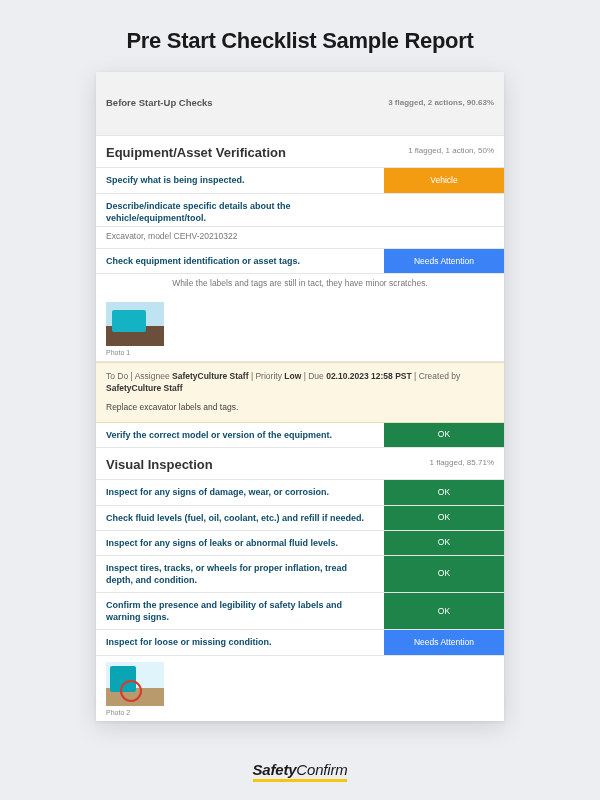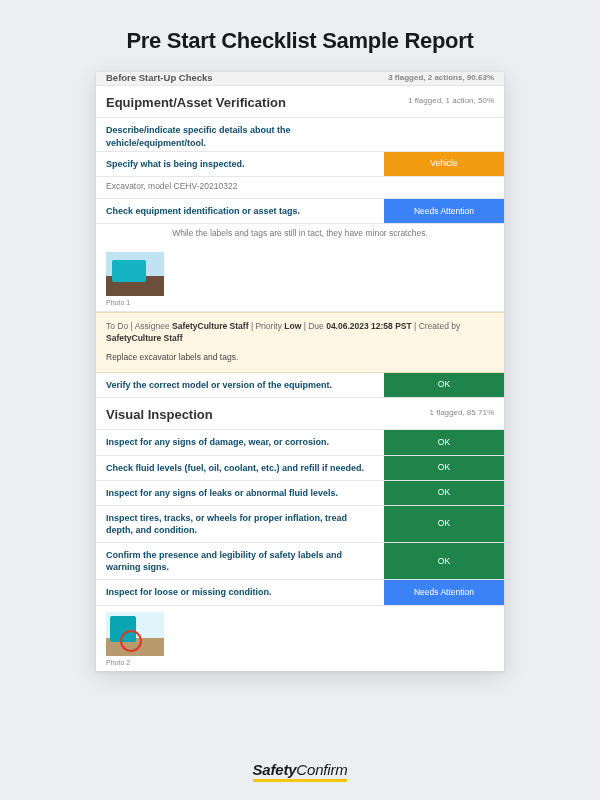--- a/index.html
+++ b/index.html
@@ -34,21 +34,21 @@
   }
   .row > .left { flex: 1; padding: 6px 10px; display: flex; align-items: center; }
   .row > .right { flex: 0 0 120px; display: flex; align-items: center; justify-content: center; }
   .row > .right.meta { flex: 0 0 120px; justify-content: flex-end; padding-right: 10px; font-size: 8px; color: #888; }
   .section-header {
     background: #f2f2f2;
     font-weight: 700;
     color: #555;
     font-size: 9.5px;
   }
-  .section-header .left { padding: 0 10px; }
+  .section-header .left { padding: 25px 10px; }
   .subsection-header .left {
     font-weight: 700;
     font-size: 13px;
     color: #333;
     padding: 8px 10px 6px;
   }
   .subsection-header .right.meta { font-size: 8px; color: #888; }
   .question {
     font-weight: 600;
     color: #0f4c6b;
@@ -149,48 +149,48 @@
     <div class="left">Before Start-Up Checks</div>
     <div class="right meta">3 flagged, 2 actions, 90.63%</div>
   </div>
 
   <div class="row subsection-header">
     <div class="left">Equipment/Asset Verification</div>
     <div class="right meta">1 flagged, 1 action, 50%</div>
   </div>
 
   <div class="row">
+    <div class="left question">Specify what is being inspected.</div>
+    <div class="right">
+      <div class="pill orange">Vehicle</div>
+    </div>
+  </div>
+
+  <div class="row">
     <div class="left question" style="padding-bottom:2px;">Describe/indicate specific details about the vehicle/equipment/tool.</div>
     <div class="right"></div>
-  </div>
-
-  <div class="row">
-    <div class="left question">Specify what is being inspected.</div>
-    <div class="right">
-      <div class="pill orange">Vehicle</div>
-    </div>
   </div>
   <div class="note">Excavator, model CEHV-20210322</div>
 
   <div class="row">
     <div class="left question">Check equipment identification or asset tags.</div>
     <div class="right">
       <div class="pill red">Needs Attention</div>
     </div>
   </div>
   <div class="note" style="border-bottom:none;text-align:center;">While the labels and tags are still in tact, they have minor scratches.</div>
   <div class="photo-block">
     <div class="photo-thumb">
       <div class="machine"></div>
     </div>
     <div class="photo-caption">Photo 1</div>
   </div>
 
   <div class="action-box">
-    <div class="meta-line" id="action-line-0">To Do  |  Assignee <b>SafetyCulture Staff</b>  |  Priority <b>Low</b>  |  Due <b>04.06.2023 12:58 PST</b>  |  Created by <b>SafetyCulture Staff</b></div>
+    <div class="meta-line" id="action-line-0">To Do  |  Assignee <b>SafetyCulture Staff</b>  |  Priority <b>Low</b>  |  Due <b>02.10.2023 12:58 PST</b>  |  Created by <b>SafetyCulture Staff</b></div>
     <div class="task">Replace excavator labels and tags.</div>
   </div>
 
   <div class="row">
     <div class="left question">Verify the correct model or version of the equipment.</div>
     <div class="right">
       <div class="pill green">OK</div>
     </div>
   </div>
 

